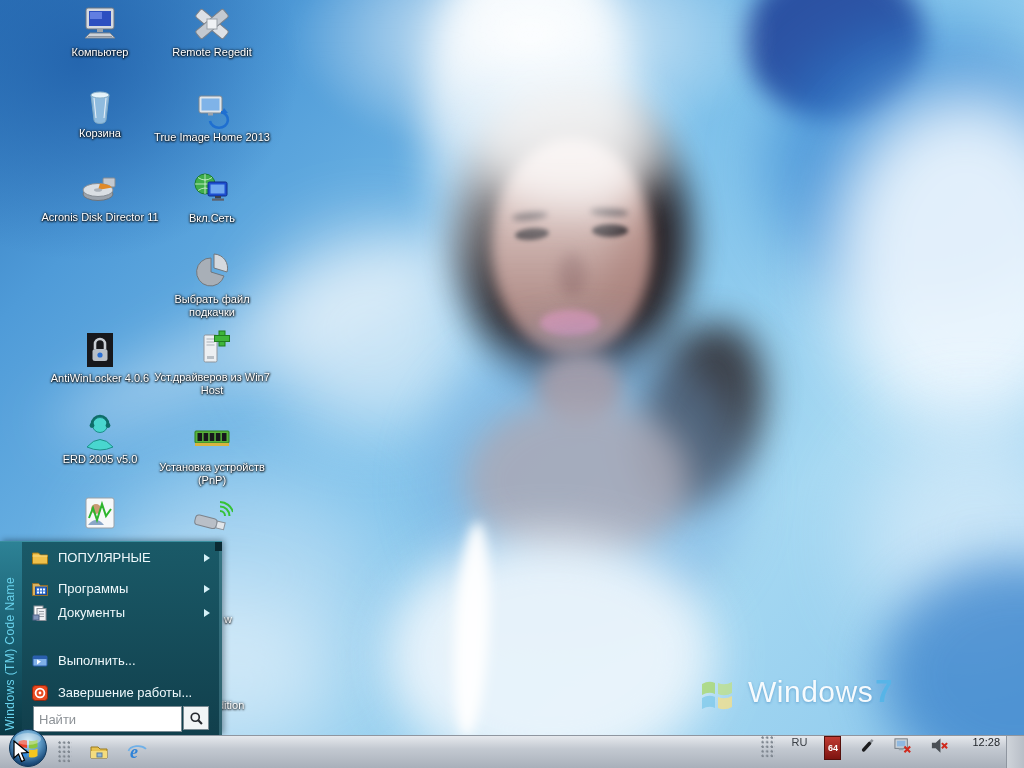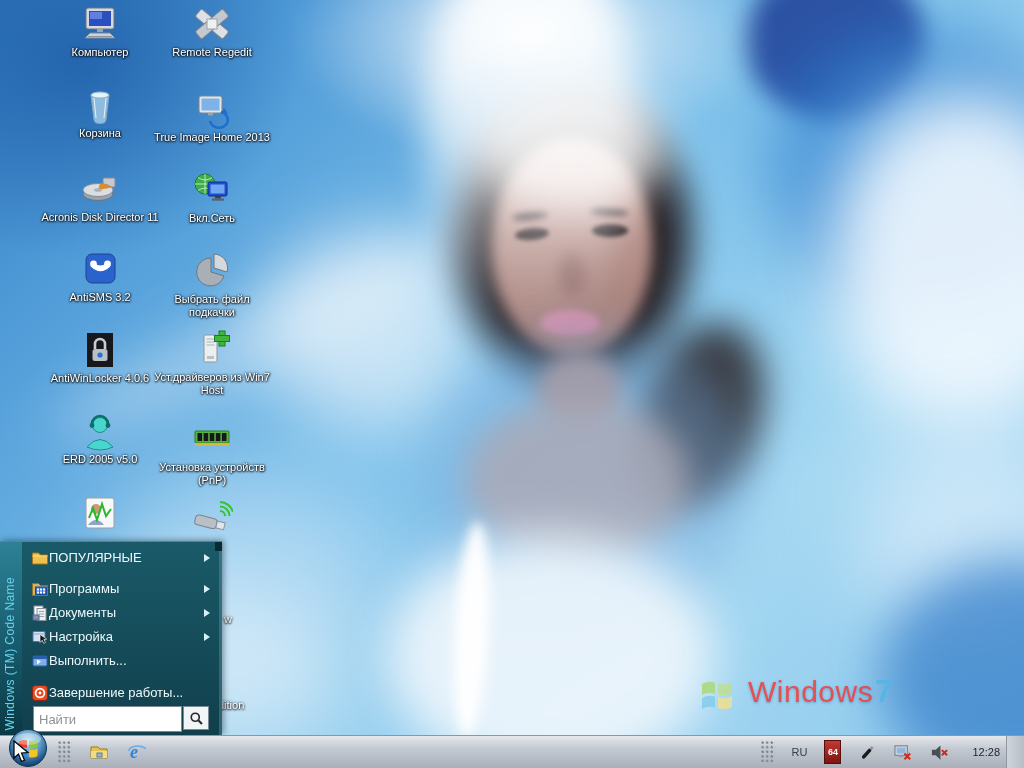--- a/index.html
+++ b/index.html
@@ -35,21 +35,21 @@
   .wp-nose{left:558px;top:252px;width:28px;height:44px;background:rgba(110,70,72,.4);filter:blur(7px);}
   .wp-lips{left:540px;top:310px;width:60px;height:26px;background:#cf8da6;filter:blur(3px);}
   .wp-neck{left:538px;top:352px;width:84px;height:74px;background:#b5928c;filter:blur(10px);}
   .wp-chest{left:465px;top:398px;width:225px;height:165px;background:#c8a89f;filter:blur(16px);opacity:.85;}
   .wp-bluecast{left:420px;top:330px;width:330px;height:310px;background:rgba(120,170,220,.38);filter:blur(22px);}
   .wp-dress{left:385px;top:535px;width:330px;height:240px;background:#eef6fc;filter:blur(24px);opacity:.92;}
   .wp-strap{left:455px;top:522px;width:34px;height:215px;border-radius:16px;background:rgba(255,255,255,.95);filter:blur(6px);transform:rotate(3deg);}
 
   
   .wlogo{position:absolute;left:698px;top:672px;display:flex;align-items:center;gap:10px;z-index:1;opacity:.92;}
-  .wlogo-text{font-size:30px;color:#ef4444;letter-spacing:.5px;text-shadow:0 1px 3px rgba(40,110,170,.5);}
+  .wlogo-text{font-size:30px;color:#ffffff;letter-spacing:.5px;text-shadow:0 1px 3px rgba(40,110,170,.5);}
   .wlogo-7{font-size:31px;font-weight:bold;color:#55b5e8;margin-left:2px;}
 
   
   .di{position:absolute;text-align:center;z-index:2;cursor:default;}
   .di .ig{width:42px;height:40px;margin:0 auto;display:block;}
   .di .dl{margin-top:1px;font-size:11px;line-height:13px;color:#fff;
     text-shadow:0 1px 2px rgba(0,0,0,.95),0 0 3px rgba(0,0,0,.75),1px 0 2px rgba(0,0,0,.6);}
   .c1{left:11px;width:120px;margin-left:29px;}
   .c2{left:126px;width:130px;margin-left:21px;}
   .lbl-narrow .dl{max-width:100px;margin-left:auto;margin-right:auto;}
@@ -61,41 +61,41 @@
     background:linear-gradient(180deg,#1a5a68,#113f4c);border-top:1px solid #3a8fa0;
     box-shadow:2px -1px 6px rgba(0,20,30,.4);box-sizing:border-box;}
   .sm-banner{position:absolute;left:0;top:0;width:22px;height:100%;
     background:linear-gradient(180deg,#2d8296,#175a6b 55%,#0b3844);}
   .sm-banner span{position:absolute;bottom:5px;left:3px;writing-mode:vertical-rl;transform:rotate(180deg);
     font-size:12px;color:#68d2ec;letter-spacing:.4px;white-space:nowrap;}
   .sm-corner{position:absolute;right:0;top:0;width:7px;height:9px;background:#0a2a33;border-radius:0;}
   .sm-edge{position:absolute;right:0;top:0;width:3px;height:100%;background:rgba(130,190,205,.28);border-radius:0;}
   .mi{position:absolute;left:22px;right:4px;height:23px;display:flex;align-items:center;cursor:pointer;}
   .mi .mic{width:18px;height:18px;margin-left:9px;flex:0 0 18px;}
-  .mi .mil{font-size:13px;color:#eef8fb;white-space:nowrap;}
+  .mi .mil{margin-left:9px;font-size:13px;color:#eef8fb;white-space:nowrap;}
   .mi .arr{margin-left:auto;margin-right:8px;width:0;height:0;border-left:6px solid #d5f0f7;
     border-top:4.5px solid transparent;border-bottom:4.5px solid transparent;}
   .sm-search{position:absolute;left:33px;top:164px;height:24px;display:flex;}
   .sm-input{width:149px;height:24px;border:1px solid #7a8a92;background:#fff;padding:12px 5px;
     font-size:13px;font-family:"Liberation Sans",sans-serif;color:#333;box-sizing:border-box;}
   .sm-input::placeholder{color:#8c9196;}
   .sm-btn{width:26px;height:24px;margin-left:1px;background:#f2f5f6;border:1px solid #7a8a92;
     display:flex;align-items:center;justify-content:center;box-sizing:border-box;cursor:pointer;}
 
   
   .taskbar{position:absolute;left:0;bottom:0;width:1024px;height:33px;z-index:6;
     background:linear-gradient(180deg,#e6e9ed 0%,#c3c9d1 40%,#a9b0ba 100%);
     border-top:1px solid #8f96a0;box-sizing:border-box;}
   .tb-left{position:absolute;left:0;top:0;height:100%;display:flex;align-items:center;}
   .orb{position:relative;margin-left:8px;width:40px;height:40px;top:-4px;cursor:pointer;}
   .grip{width:14px;height:22px;margin-left:10px;cursor:grab;
     background-image:radial-gradient(circle at 1.6px 1.6px,#7e868f 1.1px,rgba(0,0,0,0) 1.4px);
     background-size:4.6px 4.6px;}
   .ql-ico{width:22px;height:22px;margin-left:16px;display:flex;align-items:center;justify-content:center;cursor:pointer;}
-  .tray{position:absolute;right:24px;top:0;height:100%;display:flex;align-items:center;gap:17px;}
+  .tray{position:absolute;right:24px;top:0;height:100%;display:flex;gap:17px;}
   .tray-ru{font-size:11px;color:#3a3f45;}
   .badge64{width:17px;height:24px;background:linear-gradient(180deg,#c03a32,#7e1410);
     border:1px solid #55100c;color:#fff;font-size:9px;font-weight:bold;
     display:flex;align-items:center;justify-content:center;cursor:pointer;box-sizing:border-box;}
   .tico{width:19px;height:19px;cursor:pointer;}
   .clock{font-size:11px;color:#23272c;margin-left:6px;cursor:pointer;}
   .showdesk{position:absolute;right:0;top:0;width:18px;height:100%;cursor:pointer;
     background:linear-gradient(90deg,#cfd4da,#b8bec7);border-left:1px solid #8f96a0;box-sizing:border-box;}
   .cursor{position:absolute;left:12px;top:740px;z-index:10;pointer-events:none;}
 </style>
@@ -205,31 +205,20 @@
       <circle cx="14" cy="13" r="10" fill="#3fae4a" stroke="#1c7d2c"></circle>
       <path d="M4 13 h20 M14 3 v20 M7 6.5 q7 5 14 0 M7 19.5 q7 -5 14 0" stroke="rgba(235,255,235,.7)" fill="none"></path>
       <rect x="17" y="11" width="19" height="14" rx="1.5" fill="#1e4fd0" stroke="#0f2f8a"></rect>
       <rect x="19.5" y="13.5" width="14" height="9" fill="#6fa8f0"></rect>
       <rect x="24" y="25" width="6" height="2.5" fill="#3a4150"></rect>
       <rect x="21" y="27.5" width="12" height="2.2" fill="#5a6270"></rect>
     </svg>
     <div class="dl">Вкл.Сеть</div>
   </div>
 
-  <div class="di c1" style="top:250px">
-    <svg class="ig" viewBox="0 0 42 40">
-      <rect x="7" y="4" width="29" height="29" rx="6" fill="#2a63cc" stroke="#1a458f"></rect>
-      <g fill="#fff">
-        <circle cx="14.5" cy="14" r="3.4"></circle>
-          <circle cx="28.5" cy="14" r="3.4"></circle>
-        <path d="M11.8 16.5 q9.7 9.5 19.4 0 l-3 -4 q-6.7 6 -13.4 0 z"></path>
-      </g>
-    </svg>
-    <div class="dl">AntiSMS 3.2</div>
-  </div>
 
   <div class="di c2 lbl-narrow" style="top:252px">
     <svg class="ig" viewBox="0 0 42 40">
       <path d="M23 16 L23 2 A14 14 0 0 1 36 20 z" fill="#d4d9de" stroke="#70777e"></path>
       <path d="M20 20 L33 24 A14 14 0 1 1 20 6 z" fill="#a8afb7" stroke="#70777e"></path>
     </svg>
     <div class="dl">Выбрать файл подкачки</div>
   </div>
 
   <div class="di c1" style="top:331px">
@@ -344,29 +333,20 @@
       <svg class="mic" viewBox="0 0 18 18">
         <rect x="3" y="2" width="9" height="12" fill="#fff" stroke="#8a9098"></rect>
         <rect x="6" y="4.5" width="9" height="12" fill="#eef1f4" stroke="#8a9098"></rect>
         <path d="M8 7.5 h5 M8 10 h5 M8 12.5 h5" stroke="#9aa1a8"></path>
         <rect x="2" y="11" width="6" height="5" fill="#7f93b8" stroke="#55658a"></rect>
       </svg>
       <span class="mil">Документы</span>
       <span class="arr"></span>
     </div>
 
-    <div class="mi" style="top:83px">
-      <svg class="mic" viewBox="0 0 18 18">
-        <rect x="2" y="3.5" width="12" height="10" rx="1" fill="#cfe0f2" stroke="#5f6fa0"></rect>
-        <path d="M2 6 h12" stroke="#8fa8cc"></path>
-        <path d="M9 6.5 v8 l2.2 -2.2 l1.6 3.2 l1.7 -1 l-1.6 -3 l2.8 -.4 z" fill="#15161a" stroke="#fff" stroke-width=".6"></path>
-      </svg>
-      <span class="mil">Настройка</span>
-      <span class="arr"></span>
-    </div>
 
     <div class="mi" style="top:107px">
       <svg class="mic" viewBox="0 0 18 18">
         <rect x="2" y="4" width="14" height="10" rx="1" fill="#7fb0e8" stroke="#2a5fae"></rect>
         <rect x="2" y="4" width="14" height="3" fill="#2a5fae"></rect>
         <path d="M6 12.5 l4 -3 l-4 -2 z" fill="#fff"></path>
       </svg>
       <span class="mil">Выполнить...</span>
     </div>
 

